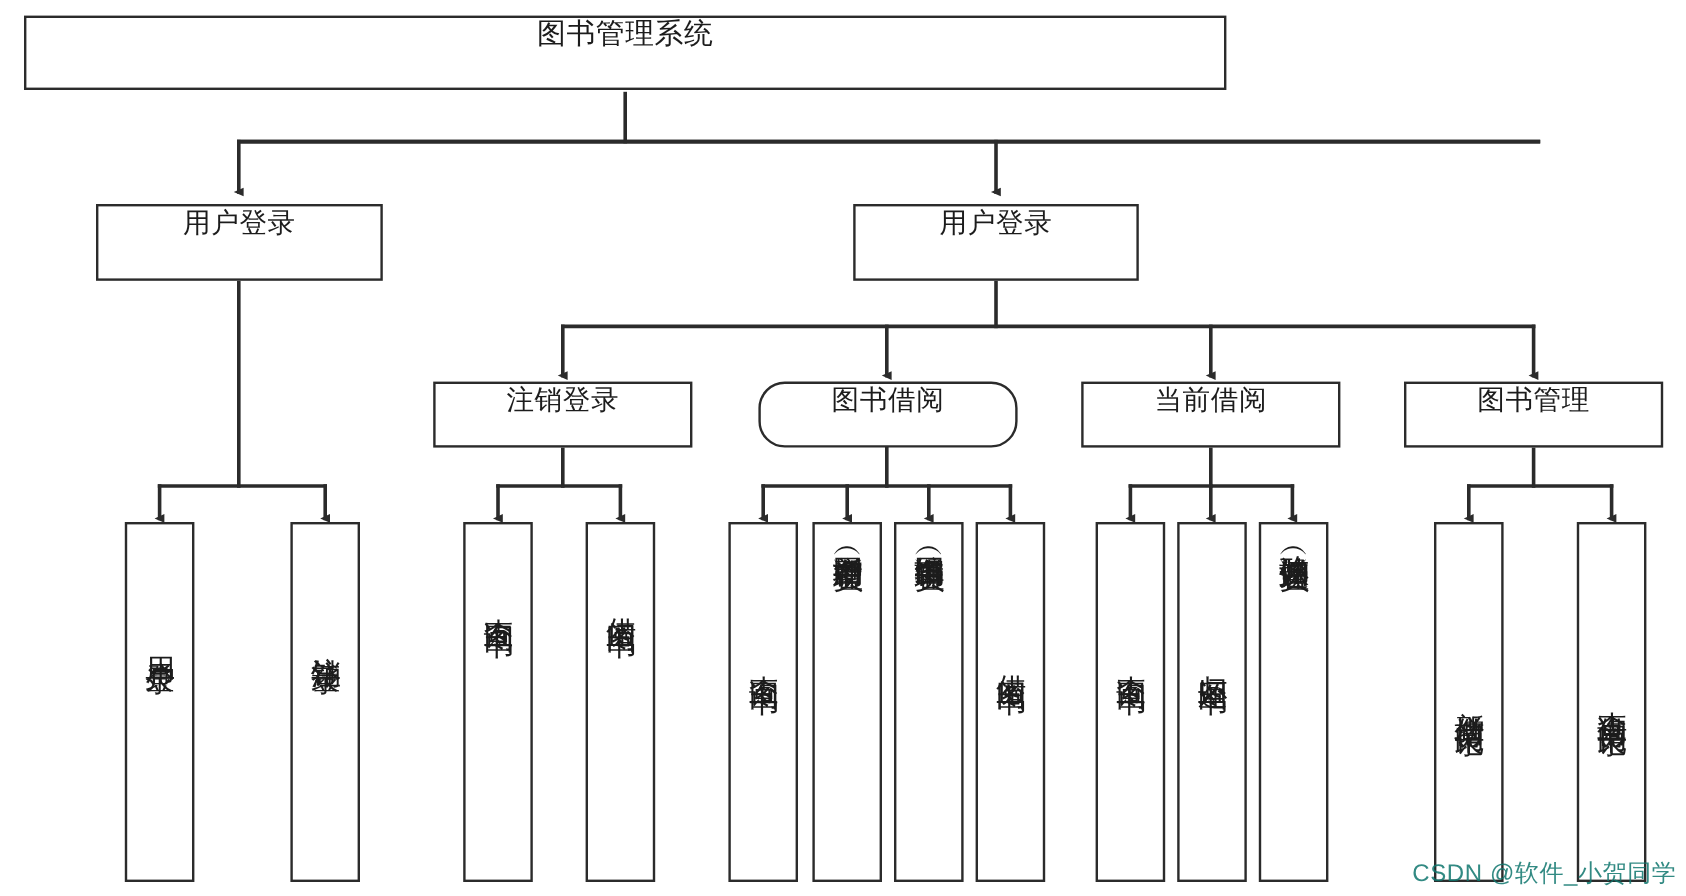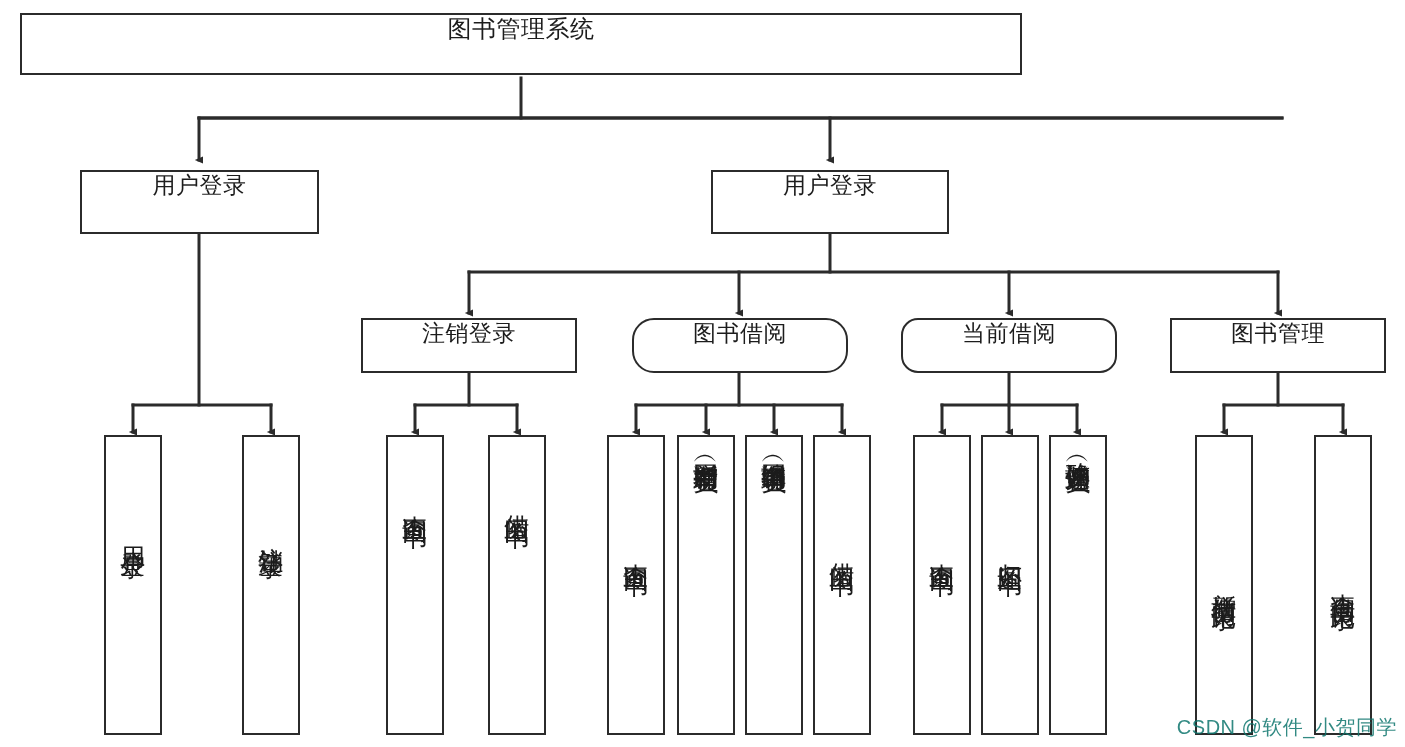--- a/index.html
+++ b/index.html
@@ -153,21 +153,21 @@
   </div>
 
   <div class="node h" id="n-new-book-rec" style="left:361px;top:318px;width:216px;height:55px;">
     <span class="lbl">注销登录</span>
   </div>
 
   <div class="node h" id="n-book-borrow" style="left:632px;top:318px;width:216px;height:55px;border-radius:22px;">
     <span class="lbl">图书借阅</span>
   </div>
 
-  <div class="node h" id="n-current-borrow" style="left:901px;top:318px;width:216px;height:55px;border-radius:17px;">
+  <div class="node h" id="n-current-borrow" style="left:901px;top:318px;width:216px;height:55px;">
     <span class="lbl">当前借阅</span>
   </div>
 
   <div class="node h" id="n-borrow-record" style="left:1170px;top:318px;width:216px;height:55px;">
     <span class="lbl">图书管理</span>
   </div>
 
   <div class="node v mid" id="n-leaf-user-login" style="left:104px;top:435px;width:58px;height:300px;">
     <span class="lbl">用户登录</span>
   </div>

